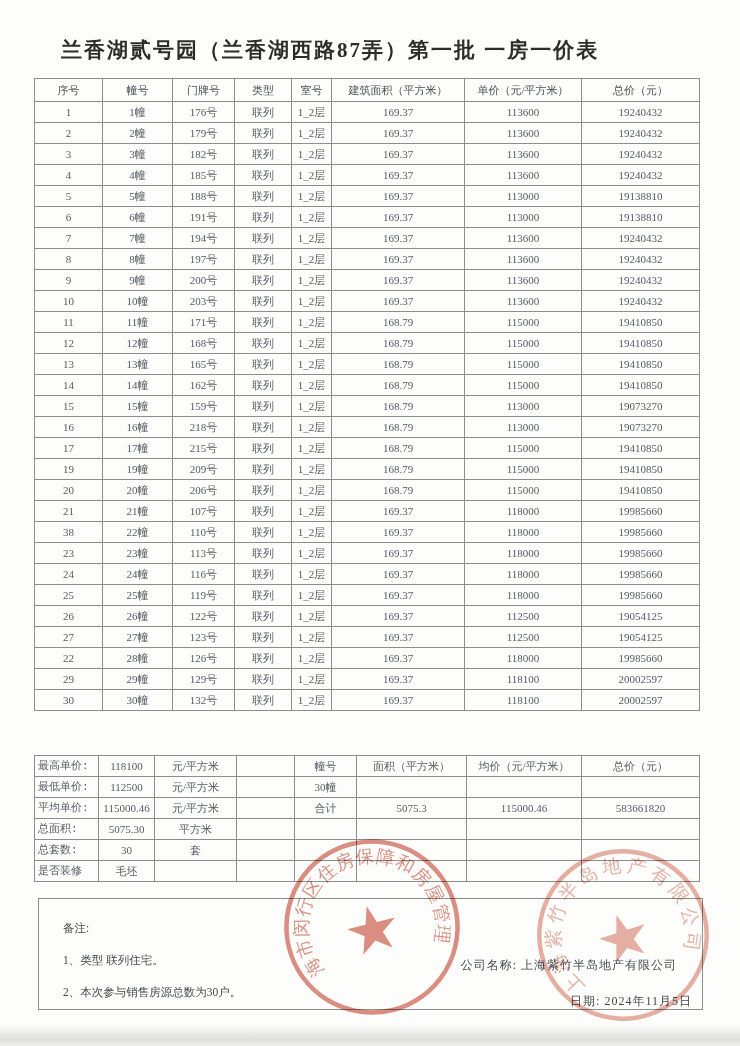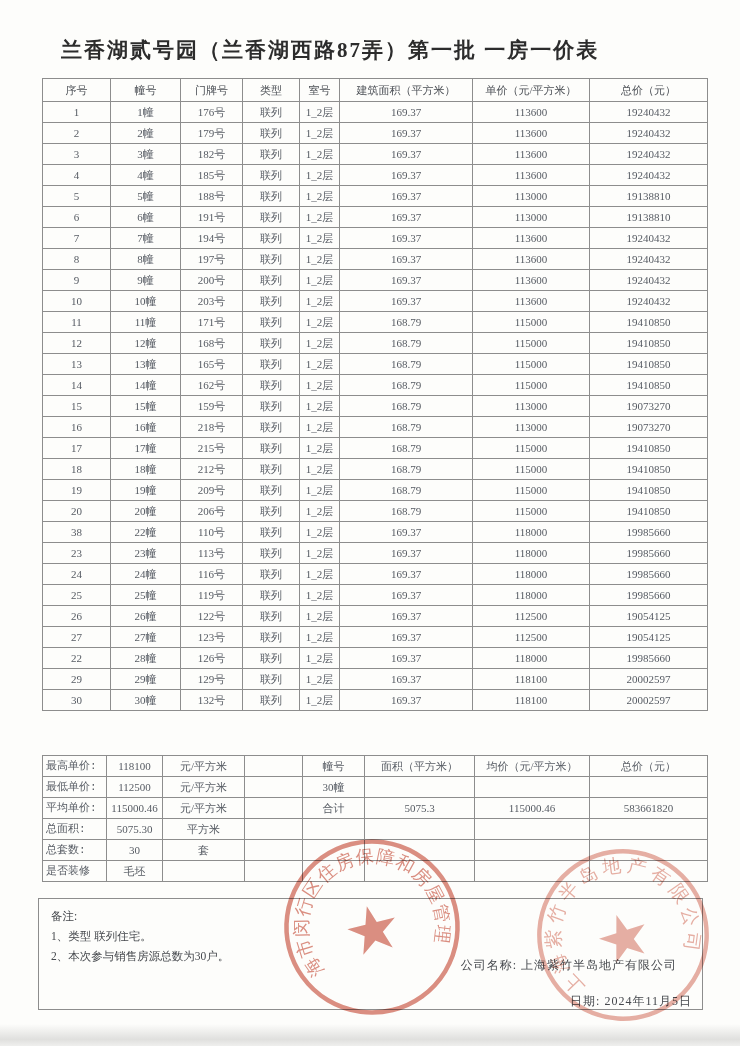--- a/index.html
+++ b/index.html
@@ -14,41 +14,41 @@
   .page-title {
     position:absolute; top:36px; left:0; width:660px;
     text-align:center;
     font-size:21px; font-weight:bold; letter-spacing:2px;
     color:#2c2c2c;
     margin:0;
   }
   table.grid {
     border-collapse:collapse; table-layout:fixed;
     font-size:11px; color:#565b63;
-    position:absolute; left:42px; width:665px;
+    position:absolute; left:34px; width:665px;
   }
   .grid td, .grid th {
     border:1px solid #8d8d8d;
     text-align:center; vertical-align:middle;
     padding:0; height:20px; line-height:20px;
     overflow:hidden; white-space:nowrap;
     font-weight:normal;
   }
   table.price { top:78px; }
   .price thead th { height:22px; color:#4b4f55; }
   table.summary { top:755px; }
   .summary td.lbl { text-align:left; padding-left:3px;font-family:Liberation Mono, monospace; }
   .remarks {
     position:absolute; left:38px; top:898px;
     width:663px; height:110px;
     border:1px solid #8d8d8d;
     font-size:11.5px; color:#45484d;
   }
   .remarks .notes { position:absolute; left:8px; top:5px; line-height:16px; }
-  .remarks .notes div { margin:4px; }
+  .remarks .notes div { margin:16px; }
   .footer-company {
     position:absolute; right:25px; top:58px;
     font-size:12px; color:#45484d; letter-spacing:1px;
   }
   .footer-date {
     position:absolute; right:10px; top:94px;
     font-size:12px; color:#45484d; letter-spacing:1px;
   }
   svg.seal {
     position:absolute;
@@ -255,48 +255,48 @@
         <td>17</td>
         <td>17幢</td>
         <td>215号</td>
         <td>联列</td>
         <td>1_2层</td>
         <td>168.79</td>
         <td>115000</td>
         <td>19410850</td>
       </tr>
       <tr>
-        <td>18</td>
-        <td>18幢</td>
-        <td>212号</td>
-        <td>联列</td>
-        <td>1_2层</td>
-        <td>168.79</td>
-        <td>115000</td>
-        <td>19410850</td>
-      </tr>
-      <tr>
         <td>19</td>
         <td>19幢</td>
         <td>209号</td>
         <td>联列</td>
         <td>1_2层</td>
         <td>168.79</td>
         <td>115000</td>
         <td>19410850</td>
       </tr>
       <tr>
         <td>20</td>
         <td>20幢</td>
         <td>206号</td>
         <td>联列</td>
         <td>1_2层</td>
         <td>168.79</td>
         <td>115000</td>
         <td>19410850</td>
+      </tr>
+      <tr>
+        <td>21</td>
+        <td>21幢</td>
+        <td>107号</td>
+        <td>联列</td>
+        <td>1_2层</td>
+        <td>169.37</td>
+        <td>118000</td>
+        <td>19985660</td>
       </tr>
       <tr>
         <td>38</td>
         <td>22幢</td>
         <td>110号</td>
         <td>联列</td>
         <td>1_2层</td>
         <td>169.37</td>
         <td>118000</td>
         <td>19985660</td>

